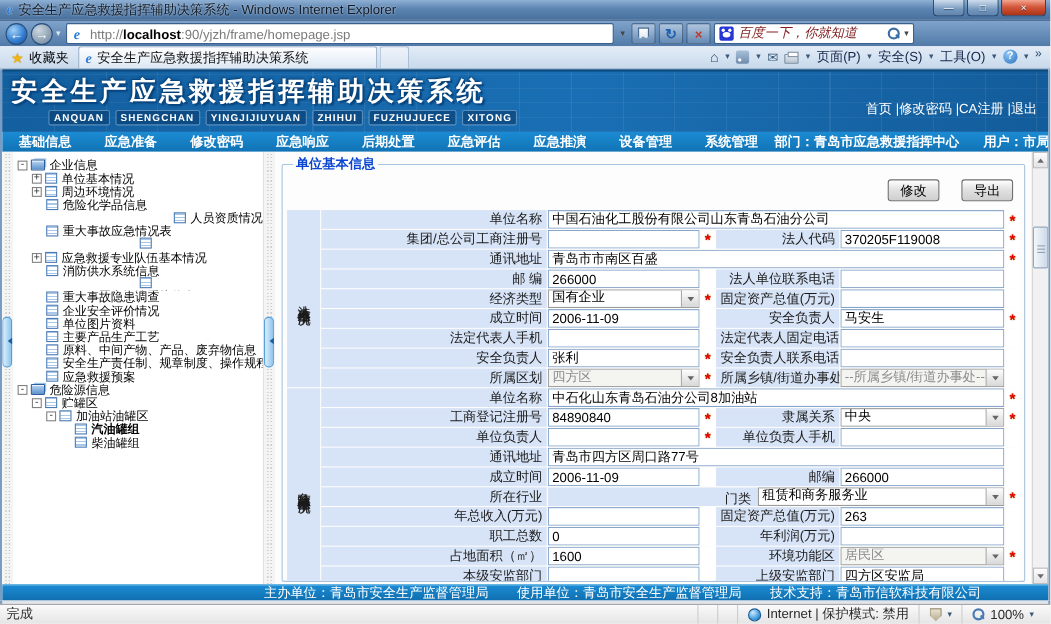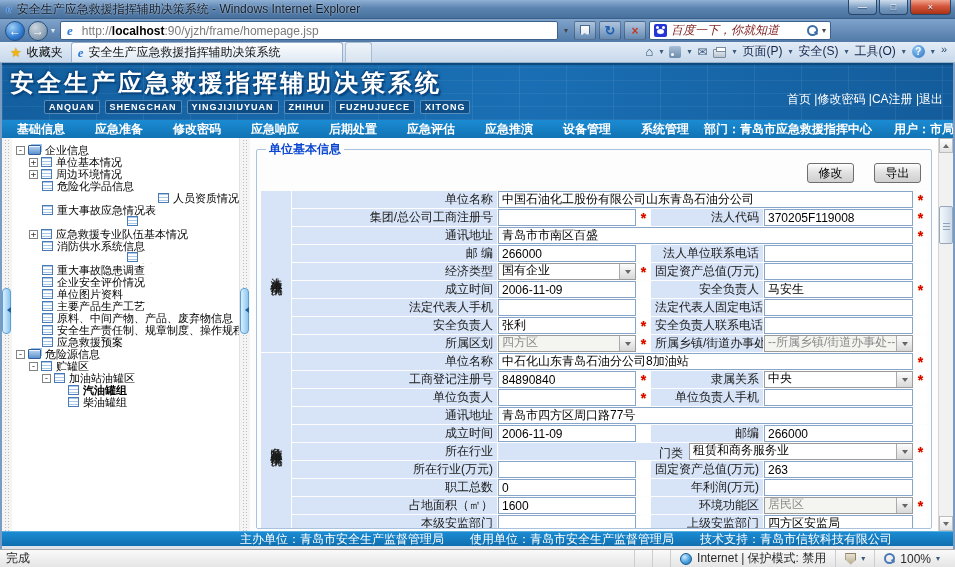--- a/index.html
+++ b/index.html
@@ -536,21 +536,21 @@
                       <div class="sel">
                         <span class="st">租赁和商务服务业</span>
                         <span class="sa"></span>
                       </div>
                     </div>
                   </div>
                 </td>
                 <td class="star">*</td>
               </tr>
               <tr class="frow">
-                <td class="lbl">所在行业(万元)</td>
+                <td class="lbl">年总收入(万元)</td>
                 <td class="fld">
                   <input class="fi" style="">
                 </td>
                 <td class="star"></td>
                 <td class="lbl">固定资产总值(万元)</td>
                 <td class="fld">
                   <input class="fi" value="263" style="">
                 </td>
                 <td class="star"></td>
               </tr>

